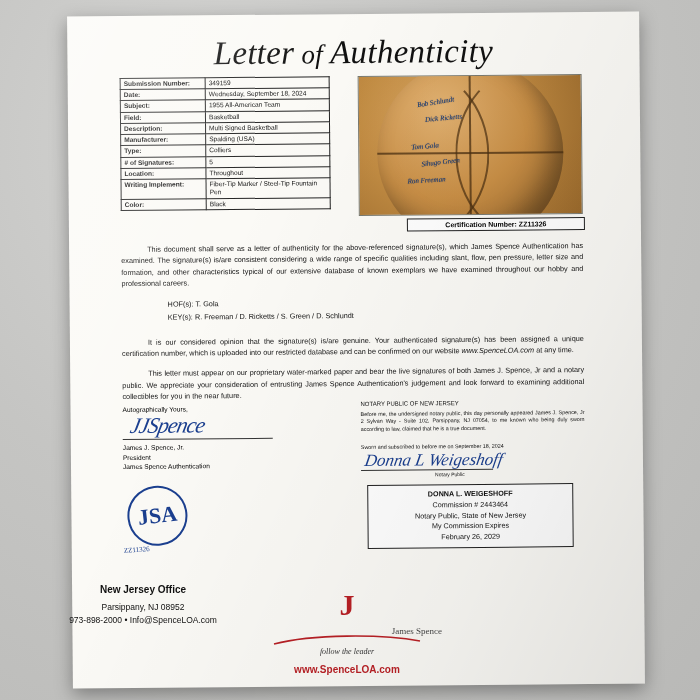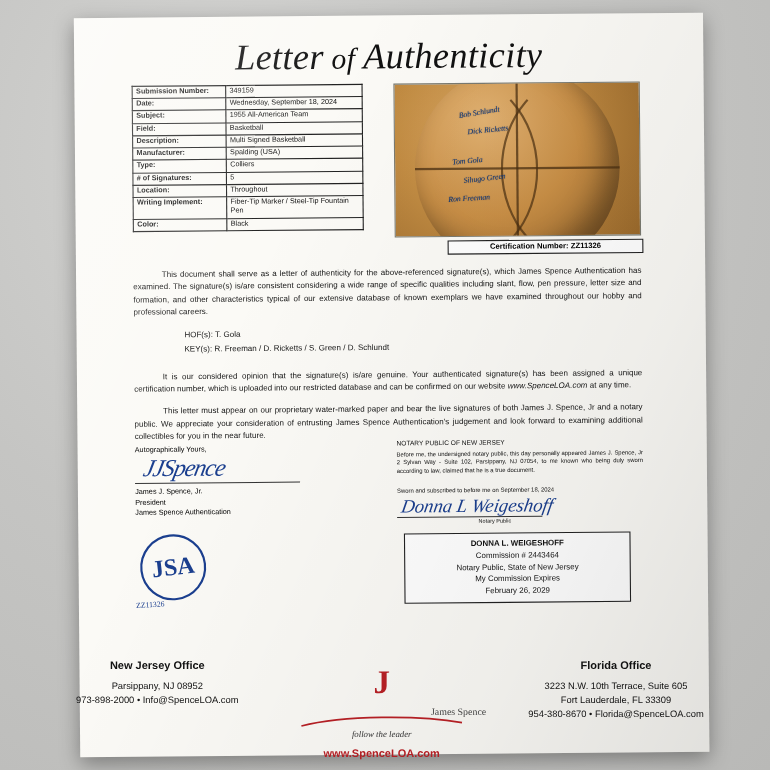--- a/index.html
+++ b/index.html
@@ -132,21 +132,21 @@
     display:flex;align-items:center;justify-content:center;
     font-family:"Liberation Serif", serif;font-size:22px;
     transform:rotate(-6deg);
   }
   .stampno{
     position:absolute;left:52px;top:530px;font-size:7px;color:#1b3f8f;
     font-family:"Liberation Serif", serif;transform:rotate(-3deg);
   }
   
   .footer{
-    position:absolute;left:0;right:0;bottom:10px;height:92px;
+    position:absolute;left:0;right:0;bottom:26px;height:92px;
   }
   .f-col{position:absolute;text-align:center;font-size:8.5px;line-height:1.55;color:#111;}
   .f-col .hd{font-weight:bold;font-size:10px;margin-bottom:3px;}
   .f-left{left:48px;width:190px;}
   .f-right{right:30px;width:220px;}
   .f-mid{left:252px;width:190px;text-align:center;}
   .logo-j{
     font-family:"Liberation Serif", serif;font-size:30px;font-weight:bold;
     color:#b21f24;display:inline-block;
   }
@@ -293,19 +293,13 @@
       <span class="logo-j">J</span>
     </div>
     <div class="logo-sub">James Spence</div>
     <svg class="swoosh" viewBox="0 0 150 16">
       <path d="M2 12 C 40 2, 110 2, 148 9" stroke="#b21f24" stroke-width="1.6" fill="none"></path>
     </svg>
     <div class="logo-follow">follow the leader</div>
     <div class="logo-url">www.SpenceLOA.com</div>
   </div>
 
-  <div class="f-col f-right">
-    <div class="hd">Florida Office</div>
-    <div>3223 N.W. 10th Terrace, Suite 605</div>
-    <div>Fort Lauderdale, FL 33309</div>
-    <div>954-380-8670 • Florida@SpenceLOA.com</div>
-  </div>
 </div>
 
 </body></html>

